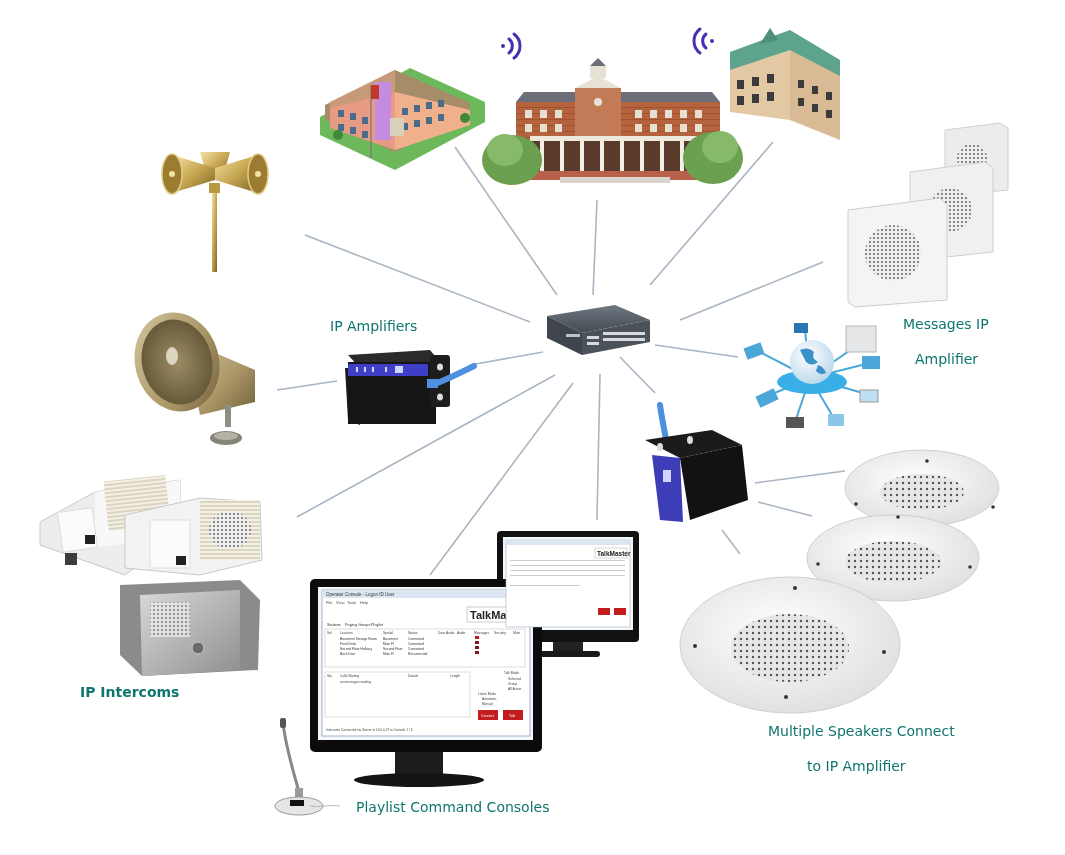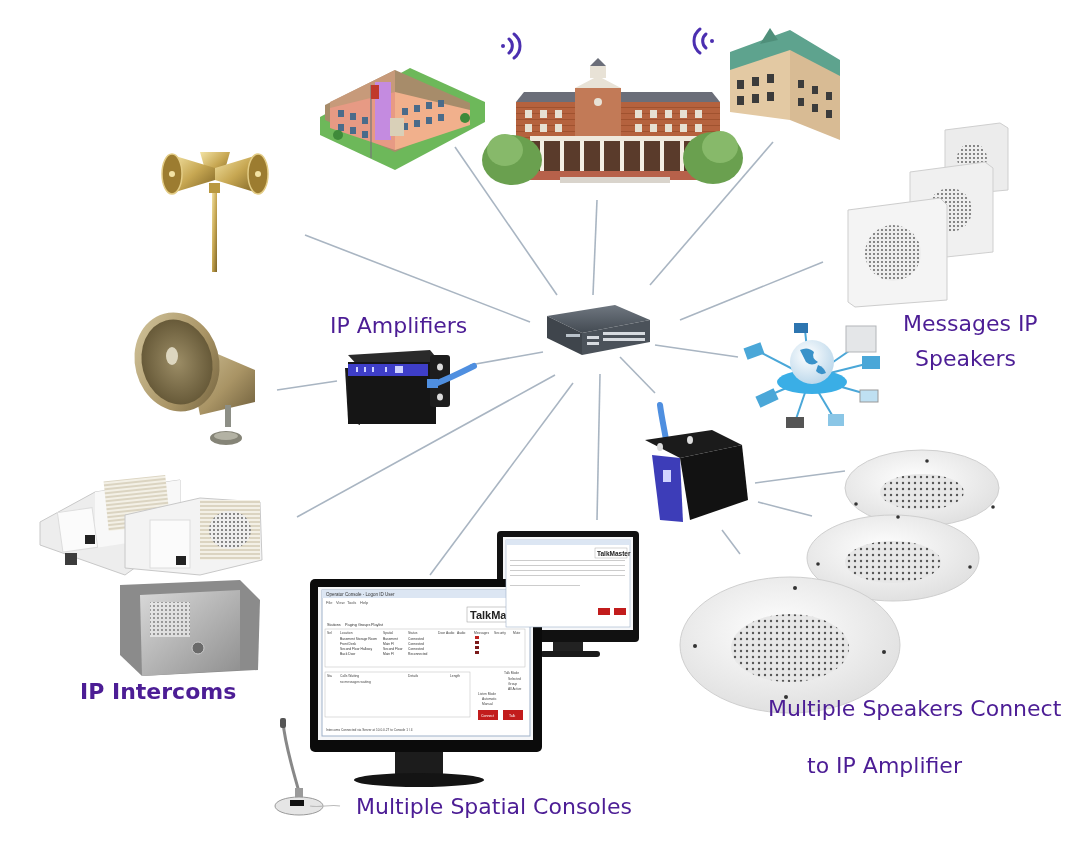--- a/index.html
+++ b/index.html
@@ -1,18 +1,18 @@
 <!DOCTYPE html>
 <html><head>
 <meta charset="utf-8">
 <style>
   html, body { margin: 0; padding: 0; background: #ffffff; }
   body { width: 1065px; height: 855px; position: relative; overflow: hidden; font-family: "DejaVu Sans", sans-serif; }
   #stage { position: absolute; left: 0; top: 0; width: 1065px; height: 855px; }
-  .label { position: absolute; color: #4c1d95; font-size: 22px; line-height: 34px; text-align: center; font-family: "DejaVu Sans", sans-serif; white-space: nowrap; }
+  .label { position: absolute; color: #0f766e; font-size: 14px; line-height: 34px; text-align: center; font-family: "DejaVu Sans", sans-serif; white-space: nowrap; }
   .console-text { font-family: "Liberation Sans", sans-serif; }
 </style>
 </head>
 <body>
 
 <svg id="stage" viewBox="0 0 1065 855" xmlns="http://www.w3.org/2000/svg">
   <defs>
     <linearGradient id="gold" x1="0" y1="0" x2="1" y2="1">
       <stop offset="0" stop-color="#f3e3a4"></stop>
       <stop offset="0.5" stop-color="#c7a752"></stop>
@@ -442,17 +442,17 @@
     <rect x="280" y="718" width="6" height="10" rx="2" fill="#555"></rect>
     <rect x="295" y="788" width="8" height="12" fill="#9a9a9a"></rect>
     <ellipse cx="299" cy="806" rx="24" ry="9" fill="#e5e5e5" stroke="#999"></ellipse>
     <rect x="290" y="800" width="14" height="6" fill="#111"></rect>
     <path d="M310,806 C320,808 330,804 340,806" stroke="#bbb" stroke-width="1.2" fill="none"></path>
   </g>
 </svg>
 
 <div class="label" style="left:330px; top:309px;">IP Amplifiers</div>
 <div class="label" style="left:903px; top:307px;">Messages IP</div>
-<div class="label" style="left:915px; top:342px;">Speakers</div>
+<div class="label" style="left:915px; top:342px;">Amplifier</div>
 <div class="label" style="left:80px; top:675px;font-weight:bold;">IP Intercoms</div>
-<div class="label" style="left:356px; top:790px;">Multiple Spatial Consoles</div>
-<div class="label" style="left:768px; top:692px;">Multiple Speakers Connect</div>
+<div class="label" style="left:356px; top:790px;">Playlist Command Consoles</div>
+<div class="label" style="left:768px; top:714px;">Multiple Speakers Connect</div>
 <div class="label" style="left:807px; top:749px;text-align:right;">to IP Amplifier</div>
 
 </body></html>

